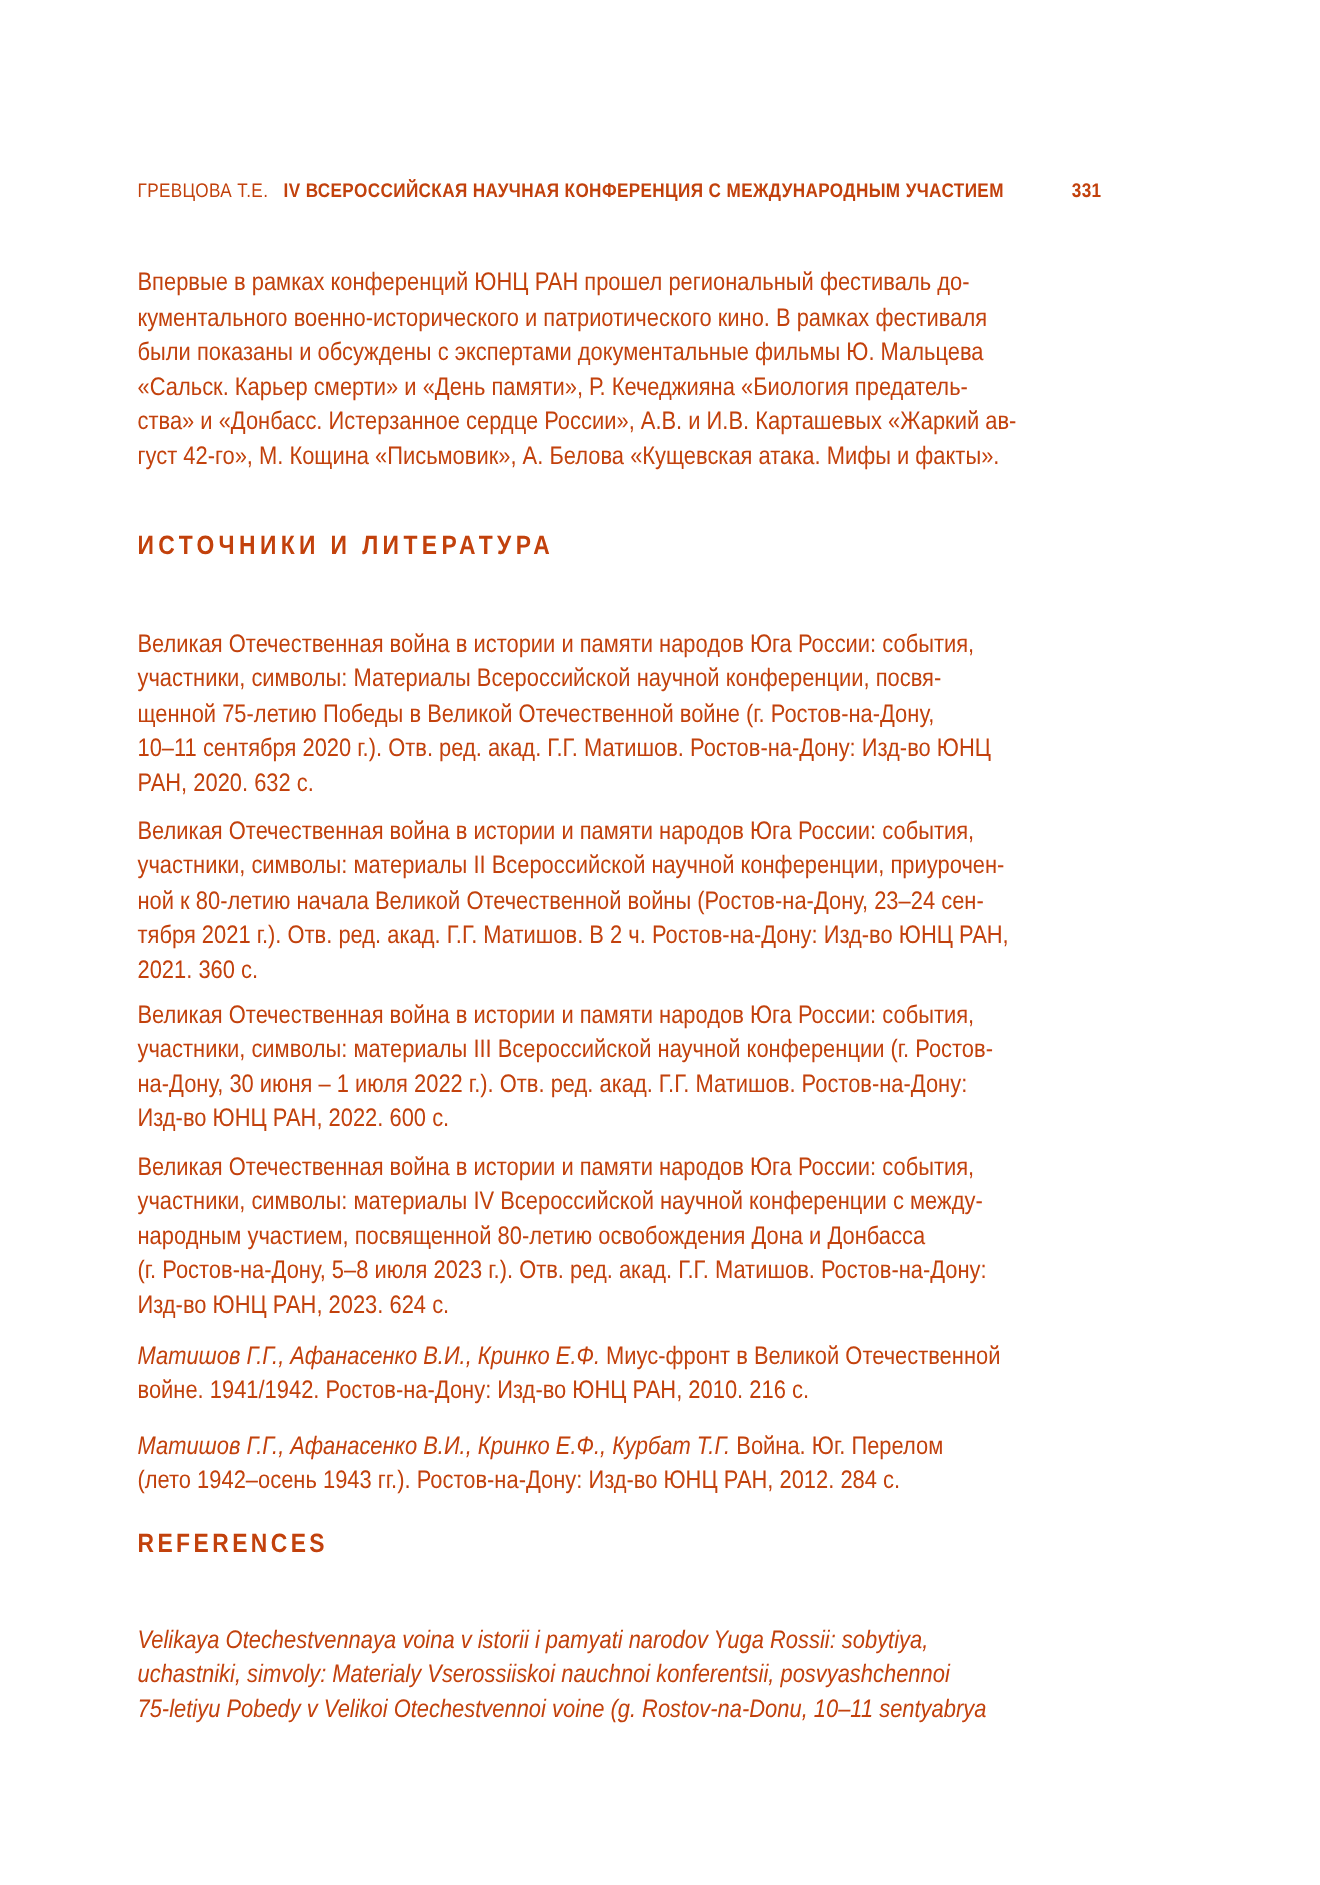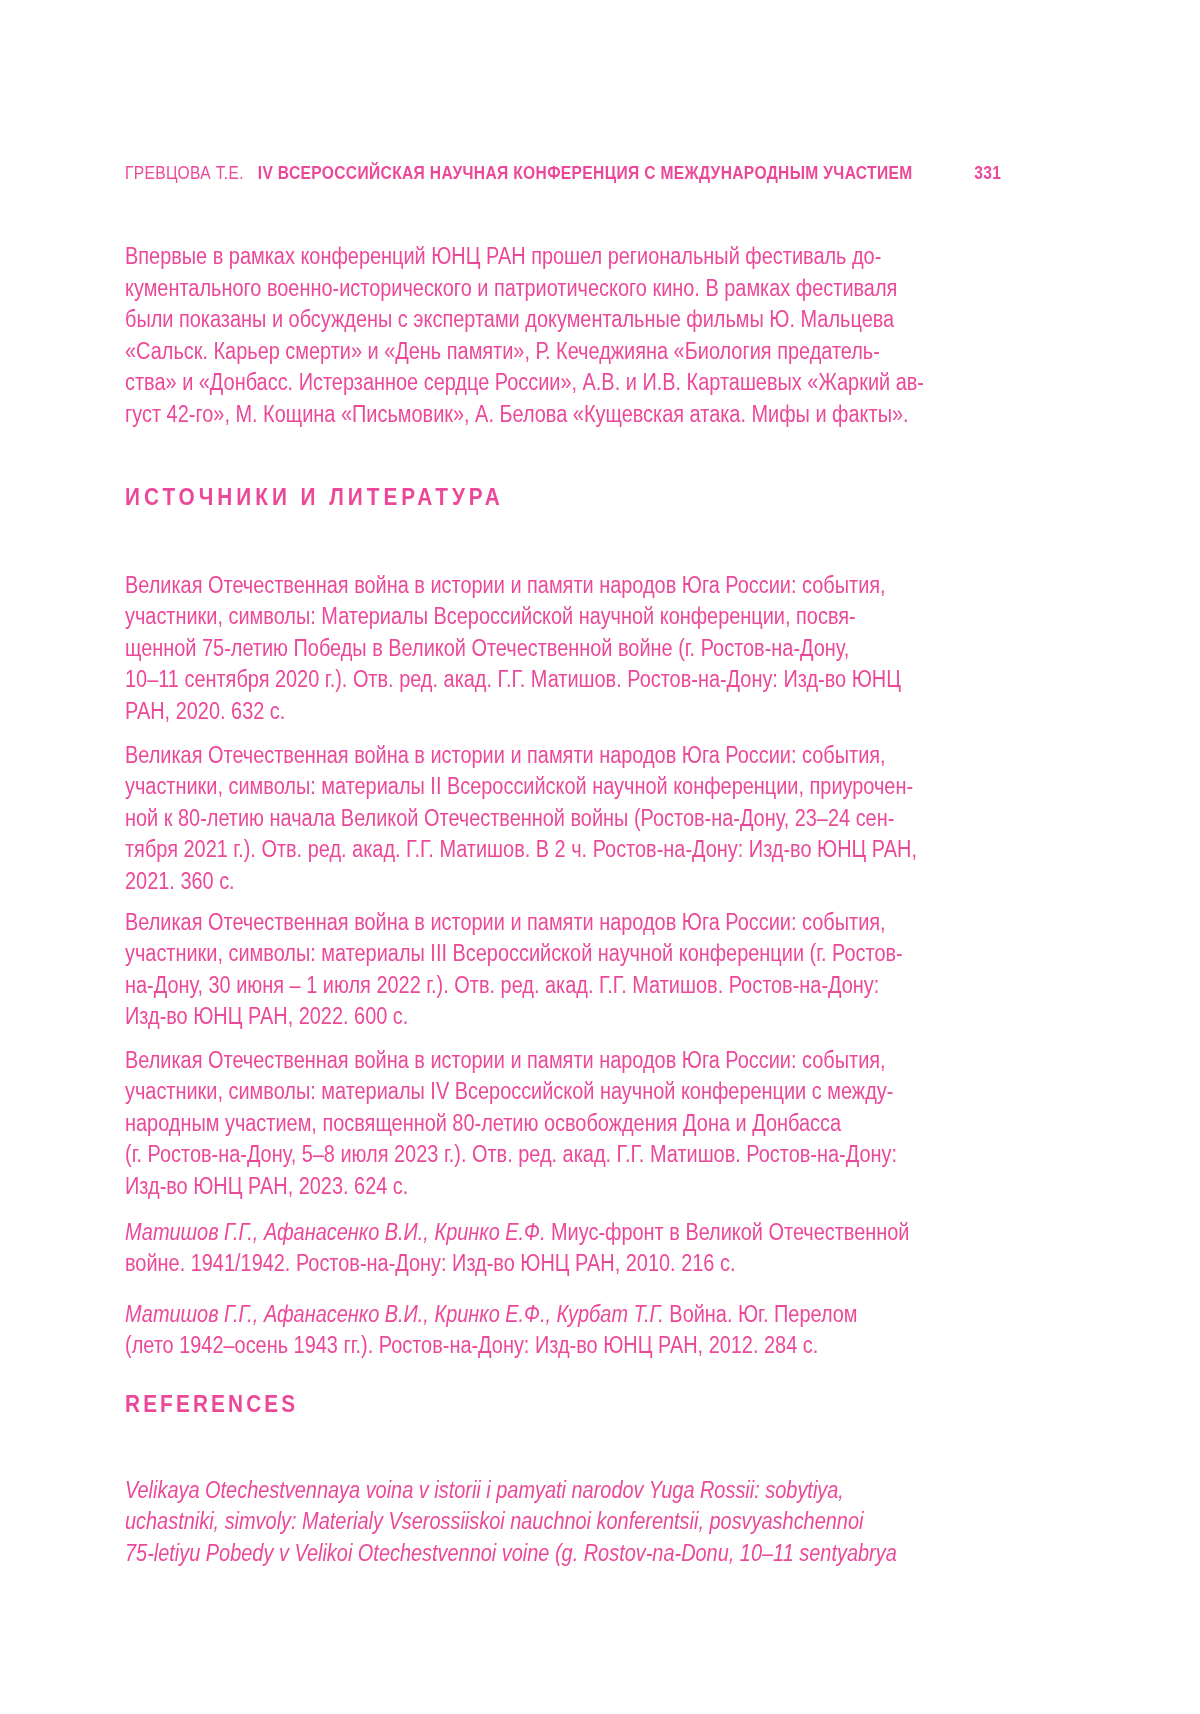--- a/index.html
+++ b/index.html
@@ -1,18 +1,18 @@
 <!DOCTYPE html>
 <html lang="ru"><head>
 <meta charset="utf-8">
 <style>
   html,body{margin:0;padding:0;background:#e8e8e8;}
   .sheet{
     position:relative;width:1200px;height:1714px;background:#ffffff;
-    overflow:hidden;font-family:"Liberation Sans",sans-serif;color:#ec4899;
+    overflow:hidden;font-family:"Liberation Sans",sans-serif;color:#c2410c;
     margin:0 auto;
   }
   
   .col{
     position:absolute;left:125px;top:0;width:1012px;
     transform:scaleX(0.866);transform-origin:0 0;
   }
   .block{position:absolute;left:0;width:100%;}
   .runhead{
     top:163px;display:flex;align-items:baseline;

